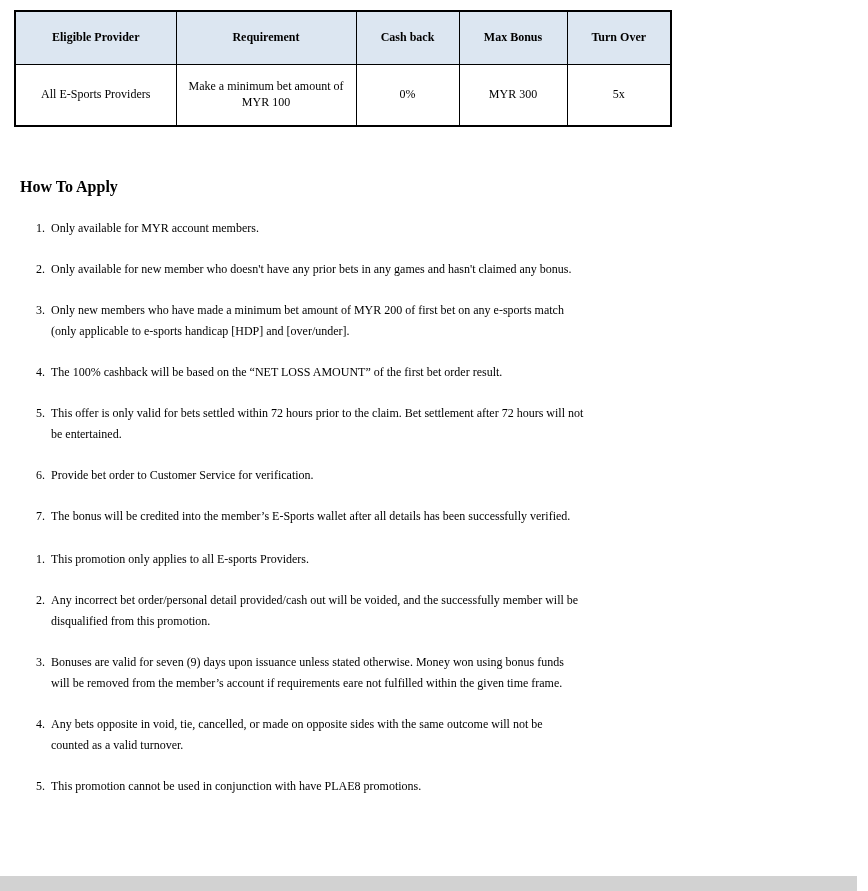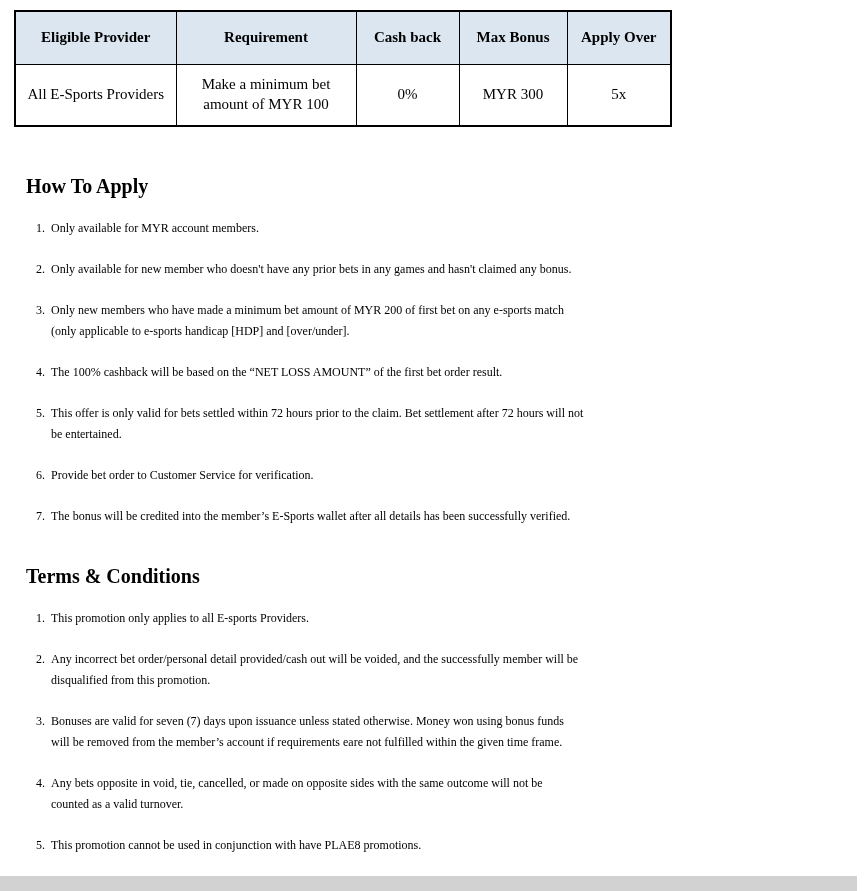--- a/index.html
+++ b/index.html
@@ -25,40 +25,40 @@
   table.promo{
     border-collapse:collapse;
     table-layout:fixed;
     width:656px;
     border:2px solid #000;
   }
   table.promo th, table.promo td{
     border:1px solid #000;
     text-align:center;
     vertical-align:middle;
-    font-size:15px;
+    font-size:12px;
     padding:2px 6px;
     line-height:1.3;
   }
   table.promo th{
     background:var(--header-bg);
     font-weight:bold;
     height:53px;
   }
   table.promo td{height:62px;}
   table.promo col:nth-child(1){width:161px;}
   table.promo col:nth-child(2){width:180px;}
   table.promo col:nth-child(3){width:103px;}
   table.promo col:nth-child(4){width:108px;}
   table.promo col:nth-child(5){width:104px;}
   
   h2.section-title{
-    font-size:20px;
+    font-size:16px;
     font-weight:bold;
-    margin:12px;
+    margin:6px;
     line-height:19px;
   }
   h2.apply-title{margin-top:50px;}
   h2.terms-title{margin-top:40px;}
   ol.doc-list{
     margin:22px 0 0 0;
     padding:0 0 0 34px;
   }
   ol.doc-list li{
     font-size:12px;
@@ -92,21 +92,21 @@
       <tr>
 
           <th>Eligible Provider</th>
 
           <th>Requirement</th>
 
           <th>Cash back</th>
 
           <th>Max Bonus</th>
 
-          <th>Apply Over</th>
+          <th>Turn Over</th>
         </tr>
     </thead>
     <tbody>
       <tr>
 
           <td>All E-Sports Providers</td>
 
           <td>Make a minimum bet amount of MYR 100</td>
 
           <td>0%</td>
@@ -132,30 +132,29 @@
       <li>The 100% cashback will be based on the “NET LOSS AMOUNT” of the first bet order result.</li>
 
       <li>This offer is only valid for bets settled within 72 hours prior to the claim. Bet settlement after 72 hours will not
 be entertained.</li>
 
       <li>Provide bet order to Customer Service for verification.</li>
 
       <li>The bonus will be credited into the member’s E-Sports wallet after all details has been successfully verified.</li>
     </ol>
 
-  <h2 class="section-title terms-title">Terms &amp; Conditions</h2>
 
   <ol class="doc-list">
 
       <li>This promotion only applies to all E-sports Providers.</li>
 
       <li>Any incorrect bet order/personal detail provided/cash out will be voided, and the successfully member will be
 disqualified from this promotion.</li>
 
-      <li>Bonuses are valid for seven (7) days upon issuance unless stated otherwise. Money won using bonus funds
+      <li>Bonuses are valid for seven (9) days upon issuance unless stated otherwise. Money won using bonus funds
 will be removed from the member’s account if requirements eare not fulfilled within the given time frame.</li>
 
       <li>Any bets opposite in void, tie, cancelled, or made on opposite sides with the same outcome will not be
 counted as a valid turnover.</li>
 
       <li>This promotion cannot be used in conjunction with have PLAE8 promotions.</li>
     </ol>
 
 </div>
 

